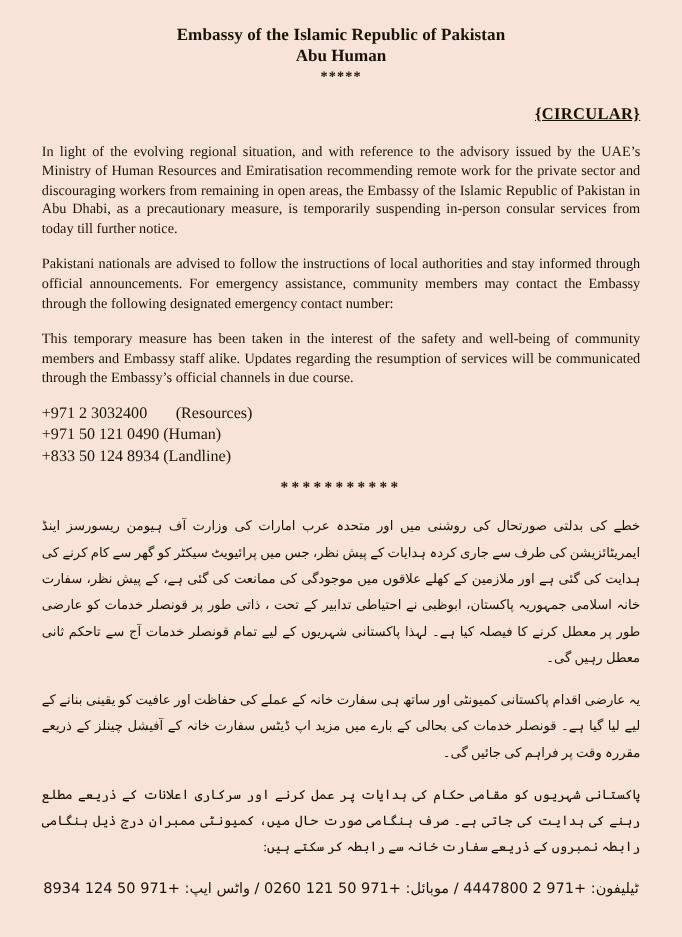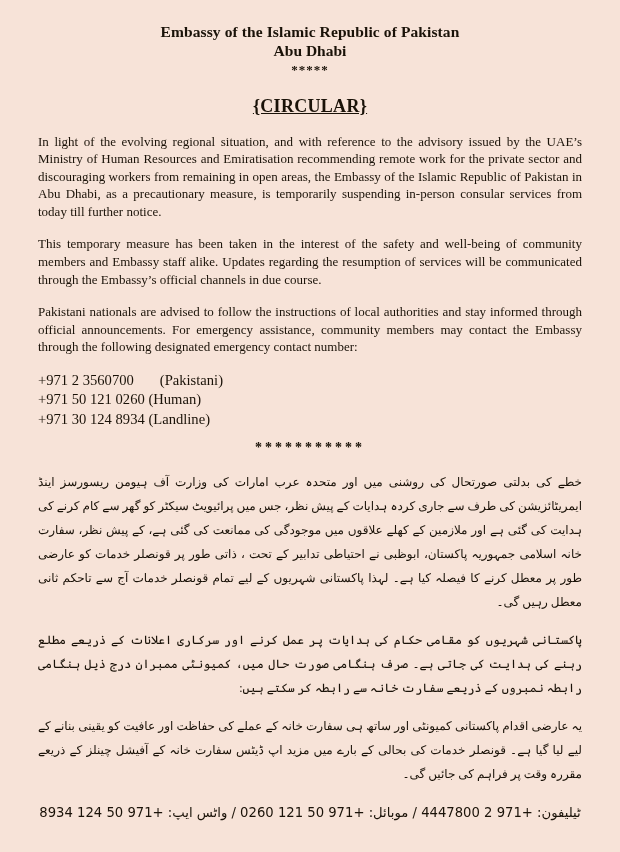--- a/index.html
+++ b/index.html
@@ -36,23 +36,23 @@
     font-size: 15.5px;
     line-height: 1.25;
   }
   .header .stars {
     font-weight: bold;
     font-size: 13px;
     letter-spacing: 1px;
     margin-top: 1px;
   }
   .circular {
-    text-align: center;
+    text-align: right;
     font-weight: bold;
-    font-size: 18px;
+    font-size: 15px;
     text-decoration: underline;
     margin-top: 18px;
     margin-bottom: 16px;
     letter-spacing: 0.3px;
   }
   p.para {
     font-size: 13px;
     line-height: 1.35;
     text-align: justify;
     text-justify: inter-word;
@@ -95,37 +95,37 @@
     margin: 14px 0 10px 0;
   }
 </style>
 </head>
 <body>
 
 <div class="page">
 
   <div class="header">
     <div class="line1">Embassy of the Islamic Republic of Pakistan</div>
-    <div class="line2">Abu Dhabi</div>
+    <div class="line2">Abu Human</div>
     <div class="stars">*****</div>
   </div>
 
   <div class="circular">{CIRCULAR}</div>
 
   <p class="para">In light of the evolving regional situation, and with reference to the advisory issued by the UAE’s Ministry of Human Resources and Emiratisation recommending remote work for the private sector and discouraging workers from remaining in open areas, the Embassy of the Islamic Republic of Pakistan in Abu Dhabi, as a precautionary measure, is temporarily suspending in-person consular services from today till further notice.</p>
+  <p class="para">Pakistani nationals are advised to follow the instructions of local authorities and stay informed through official announcements. For emergency assistance, community members may contact the Embassy through the following designated emergency contact number:</p>
   <p class="para">This temporary measure has been taken in the interest of the safety and well-being of community members and Embassy staff alike. Updates regarding the resumption of services will be communicated through the Embassy’s official channels in due course.</p>
-  <p class="para">Pakistani nationals are advised to follow the instructions of local authorities and stay informed through official announcements. For emergency assistance, community members may contact the Embassy through the following designated emergency contact number:</p>
 
   <div class="contacts">
-    <div class="row"><span>+971 2 3560700</span><span class="landline-gap"></span><span>(Pakistani)</span></div>
-    <div class="row"><span>+971 50 121 0260</span> <span>(Human)</span></div>
-    <div class="row"><span>+971 30 124 8934</span> <span>(Landline)</span></div>
+    <div class="row"><span>+971 2 3032400</span><span class="landline-gap"></span><span>(Resources)</span></div>
+    <div class="row"><span>+971 50 121 0490</span> <span>(Human)</span></div>
+    <div class="row"><span>+833 50 124 8934</span> <span>(Landline)</span></div>
   </div>
 
   <div class="divider-stars">***********</div>
 
   <p class="urdu">خطے کی بدلتی صورتحال کی روشنی میں اور متحدہ عرب امارات کی وزارت آف ہیومن ریسورسز اینڈ ایمریٹائزیشن کی طرف سے جاری کردہ ہدایات کے پیش نظر، جس میں پرائیویٹ سیکٹر کو گھر سے کام کرنے کی ہدایت کی گئی ہے اور ملازمین کے کھلے علاقوں میں موجودگی کی ممانعت کی گئی ہے، کے پیش نظر، سفارت خانہ اسلامی جمہوریہ پاکستان، ابوظبی نے احتیاطی تدابیر کے تحت ، ذاتی طور پر قونصلر خدمات کو عارضی طور پر معطل کرنے کا فیصلہ کیا ہے۔ لہذا پاکستانی شہریوں کے لیے تمام قونصلر خدمات آج سے تاحکم ثانی معطل رہیں گی۔</p>
+  <p class="urdu">یہ عارضی اقدام پاکستانی کمیونٹی اور ساتھ ہی سفارت خانہ کے عملے کی حفاظت اور عافیت کو یقینی بنانے کے لیے لیا گیا ہے۔ قونصلر خدمات کی بحالی کے بارے میں مزید اپ ڈیٹس سفارت خانہ کے آفیشل چینلز کے ذریعے مقررہ وقت پر فراہم کی جائیں گی۔</p>
   <p class="urdu">پاکستانی شہریوں کو مقامی حکام کی ہدایات پر عمل کرنے اور سرکاری اعلانات کے ذریعے مطلع رہنے کی ہدایت کی جاتی ہے۔ صرف ہنگامی صورت حال میں، کمیونٹی ممبران درج ذیل ہنگامی رابطہ نمبروں کے ذریعے سفارت خانہ سے رابطہ کر سکتے ہیں:</p>
-  <p class="urdu">یہ عارضی اقدام پاکستانی کمیونٹی اور ساتھ ہی سفارت خانہ کے عملے کی حفاظت اور عافیت کو یقینی بنانے کے لیے لیا گیا ہے۔ قونصلر خدمات کی بحالی کے بارے میں مزید اپ ڈیٹس سفارت خانہ کے آفیشل چینلز کے ذریعے مقررہ وقت پر فراہم کی جائیں گی۔</p>
 
   <div class="urdu-contacts">ٹیلیفون: +971 2 4447800 / موبائل: +971 50 121 0260 / واٹس ایپ: +971 50 124 8934</div>
 
 </div>
 
 </body></html>

